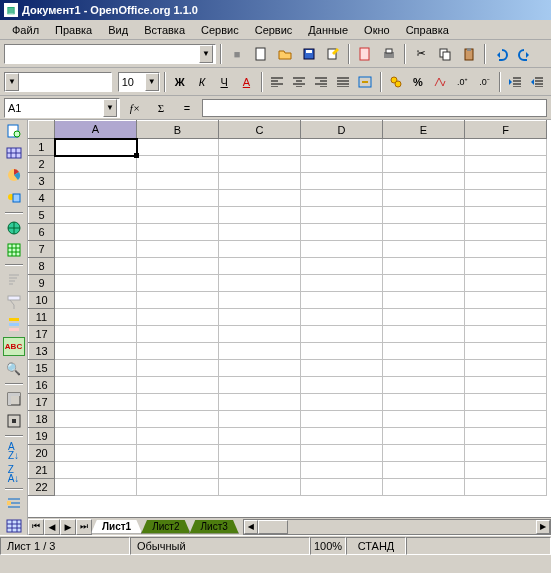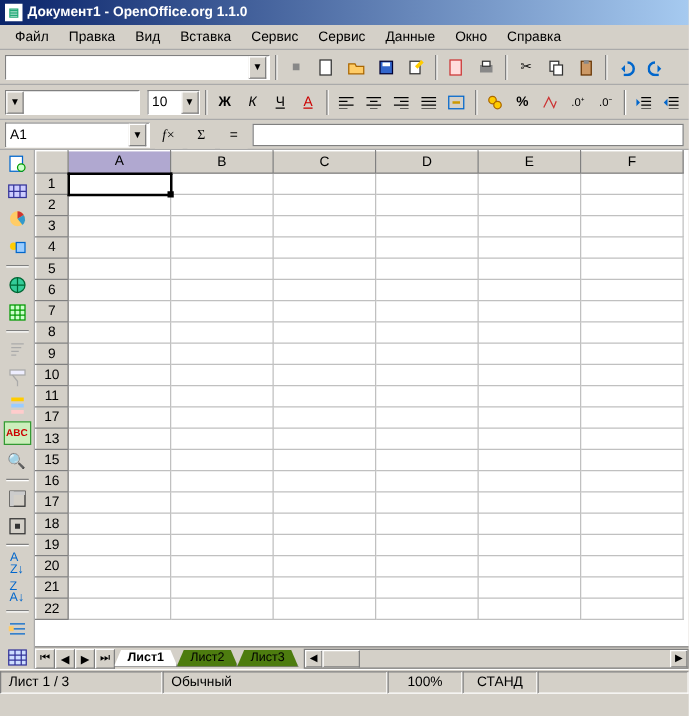--- a/index.html
+++ b/index.html
@@ -524,16 +524,16 @@
         <div class="thumb"></div>
         <div class="arr" style="right:0">▶</div>
       </div>
     </div>
   </div>
 </div>
 
 <div class="statusbar">
   <div class="cell" style="width:130px;">Лист 1 / 3</div>
   <div class="cell" style="width:180px;">Обычный</div>
-  <div class="cell" style="width:60px; justify-content:center;">100%</div>
+  <div class="cell" style="width:36px; justify-content:center;">100%</div>
   <div class="cell" style="width:60px; justify-content:center;">СТАНД</div>
   <div class="cell" style="flex:1;"></div>
 </div>
 
 </body></html>

